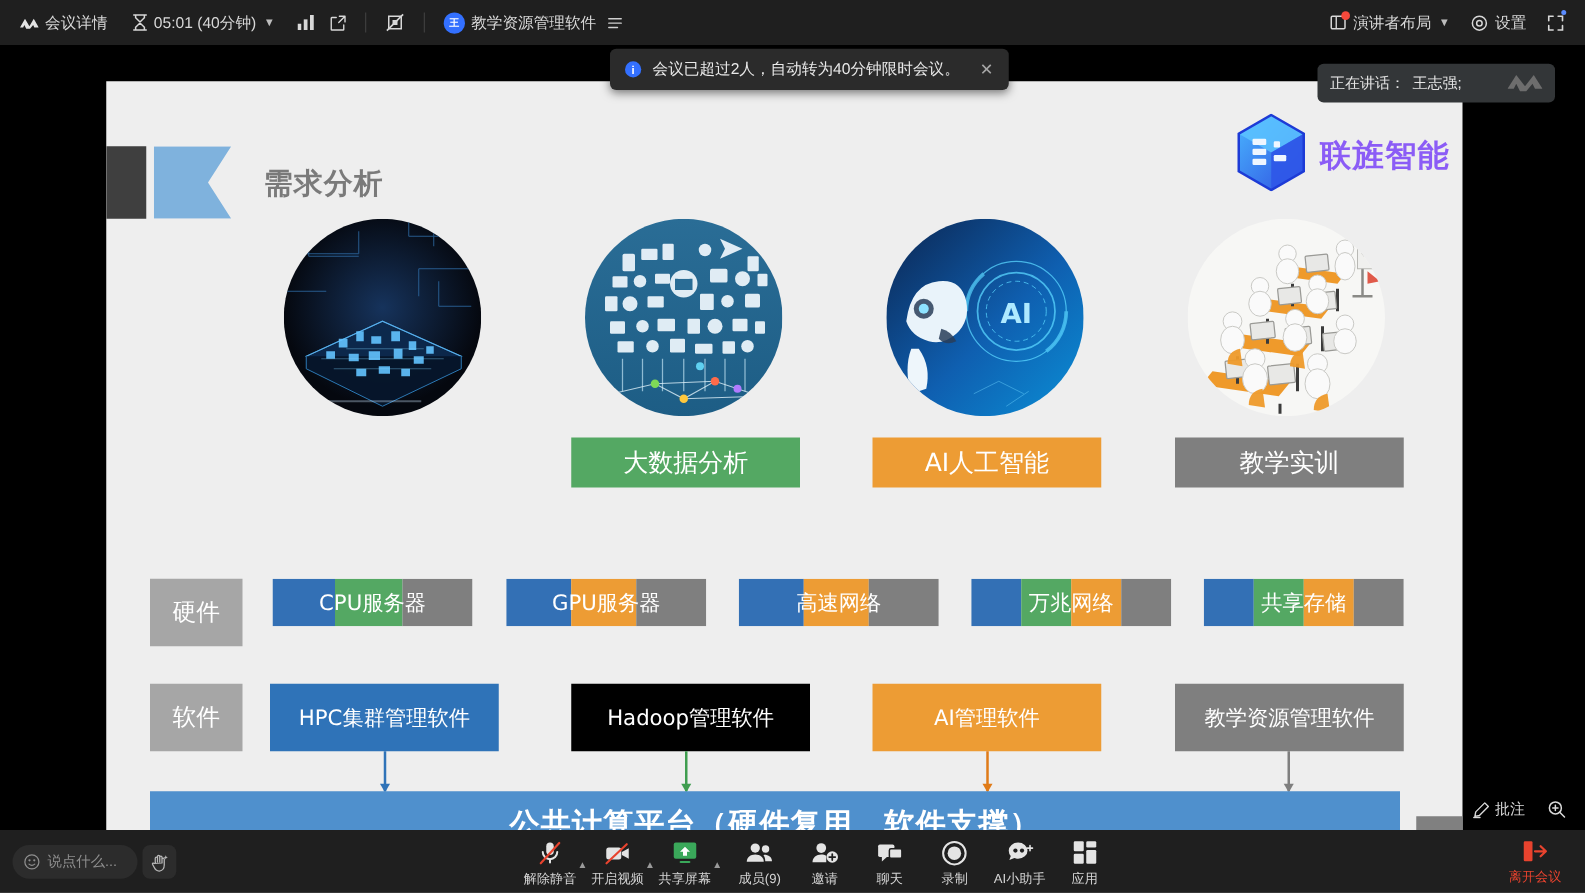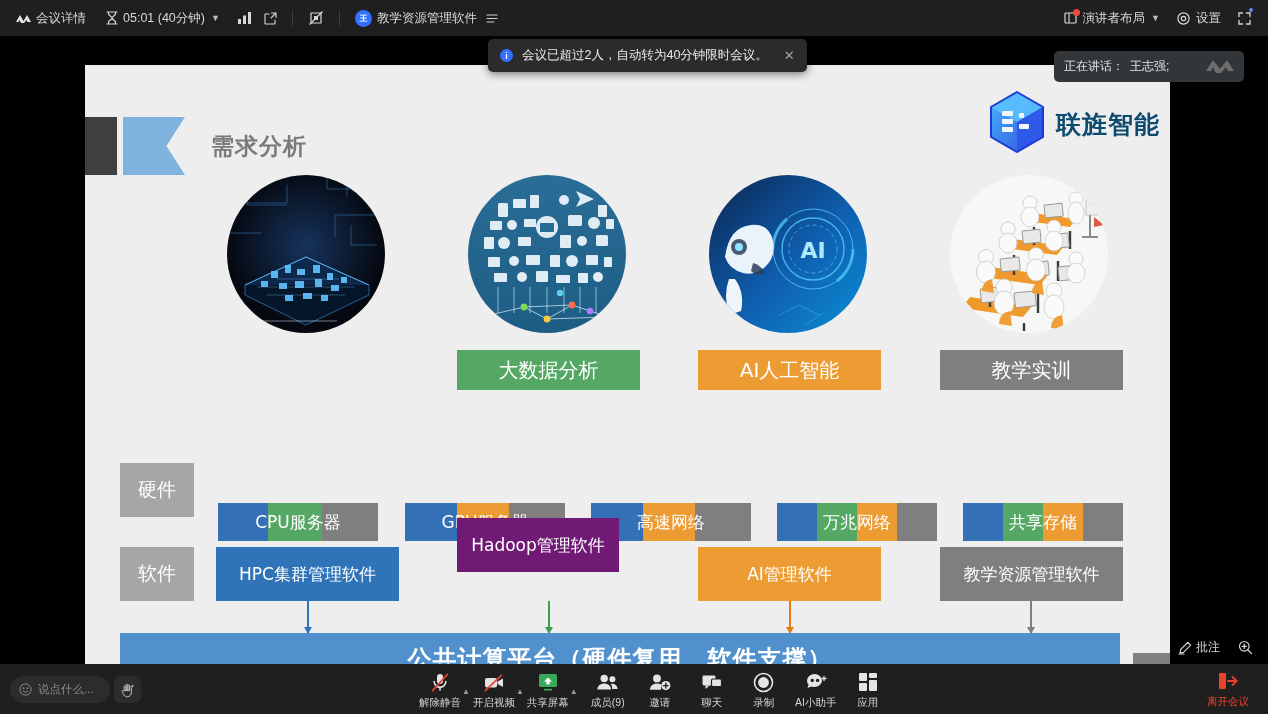--- a/index.html
+++ b/index.html
@@ -53,42 +53,42 @@
     clip-path: polygon(0 0, 100% 0, 70% 50%, 100% 100%, 0 100%);
     margin-left: 6px;
   }
   .t-text {
     margin-left: 26px; font-size: 23px; font-weight: bold; color: #7a7a7a;
     letter-spacing: 1px; font-family: "DejaVu Sans", sans-serif;
   }
 
   
   .logo { position: absolute; right: 10px; top: 26px; display: flex; align-items: center; gap: 10px; }
-  .logo-txt { font-size: 25px; font-weight: bold; color: #0c4a6e; letter-spacing: 1px; font-family: "DejaVu Sans", sans-serif; }
+  .logo-txt { font-size: 25px; font-weight: bold; color: #8b5cf6; letter-spacing: 1px; font-family: "DejaVu Sans", sans-serif; }
 
   
   .circles { position: absolute; left: 0; top: 110px; width: 1085px; height: 170px; }
   .circ {
     position: absolute; width: 158px; height: 158px; border-radius: 50%; overflow: hidden; top: 0;
   }
 
   
   .cats { position: absolute; left: 0; top: 285px; width: 1085px; height: 40px; }
   .cat {
     position: absolute; height: 40px; display: flex; align-items: center; justify-content: center;
     color: #fff; font-size: 20px; font-family: "DejaVu Sans", sans-serif;
   }
 
   
   .rowlabel {
     position: absolute; height: 54px; width: 74px; background: #a6a6a6;
     display: flex; align-items: center; justify-content: center;
     color: #fff; font-size: 19px; font-family: "DejaVu Sans", sans-serif;
   }
-  .hwbox { position: absolute; height: 38px; display: flex; overflow: hidden; margin-top: 40px; }
+  .hwbox { position: absolute; height: 38px; display: flex; overflow: hidden; }
   .hwbox .seg { height: 100%; }
   .hwbox .lbl {
     position: absolute; inset: 0; display: flex; align-items: center; justify-content: center;
     color: #fff; font-size: 17px; font-family: "DejaVu Sans", sans-serif; pointer-events: none;
   }
   .swbox {
     position: absolute; height: 54px; display: flex; align-items: center; justify-content: center;
     color: #fff; font-size: 17px; font-family: "DejaVu Sans", sans-serif;
   }
 
@@ -558,21 +558,21 @@
         <div class="lbl">共享存储</div>
       </div>
 
       <div class="rowlabel" style="left:35px; top:482px">
         <span>软件</span>
       </div>
 
       <div class="swbox" style="left:131px; top:482px; width:183px; background:#2f73b8">
         <span>HPC集群管理软件</span>
       </div>
-      <div class="swbox" style="left:372px; top:453px; width:162px; background:#701a75">
+      <div class="swbox" style="left:372px; top:482px; width:191px; background:#000000">
         <span>Hadoop管理软件</span>
       </div>
       <div class="swbox" style="left:613px; top:482px; width:183px; background:#ed9c34">
         <span>AI管理软件</span>
       </div>
       <div class="swbox" style="left:855px; top:482px; width:183px; background:#7f7f7f">
         <span>教学资源管理软件</span>
       </div>
 
       <div class="arrow" style="left:222px; top:536px; height:32px">

